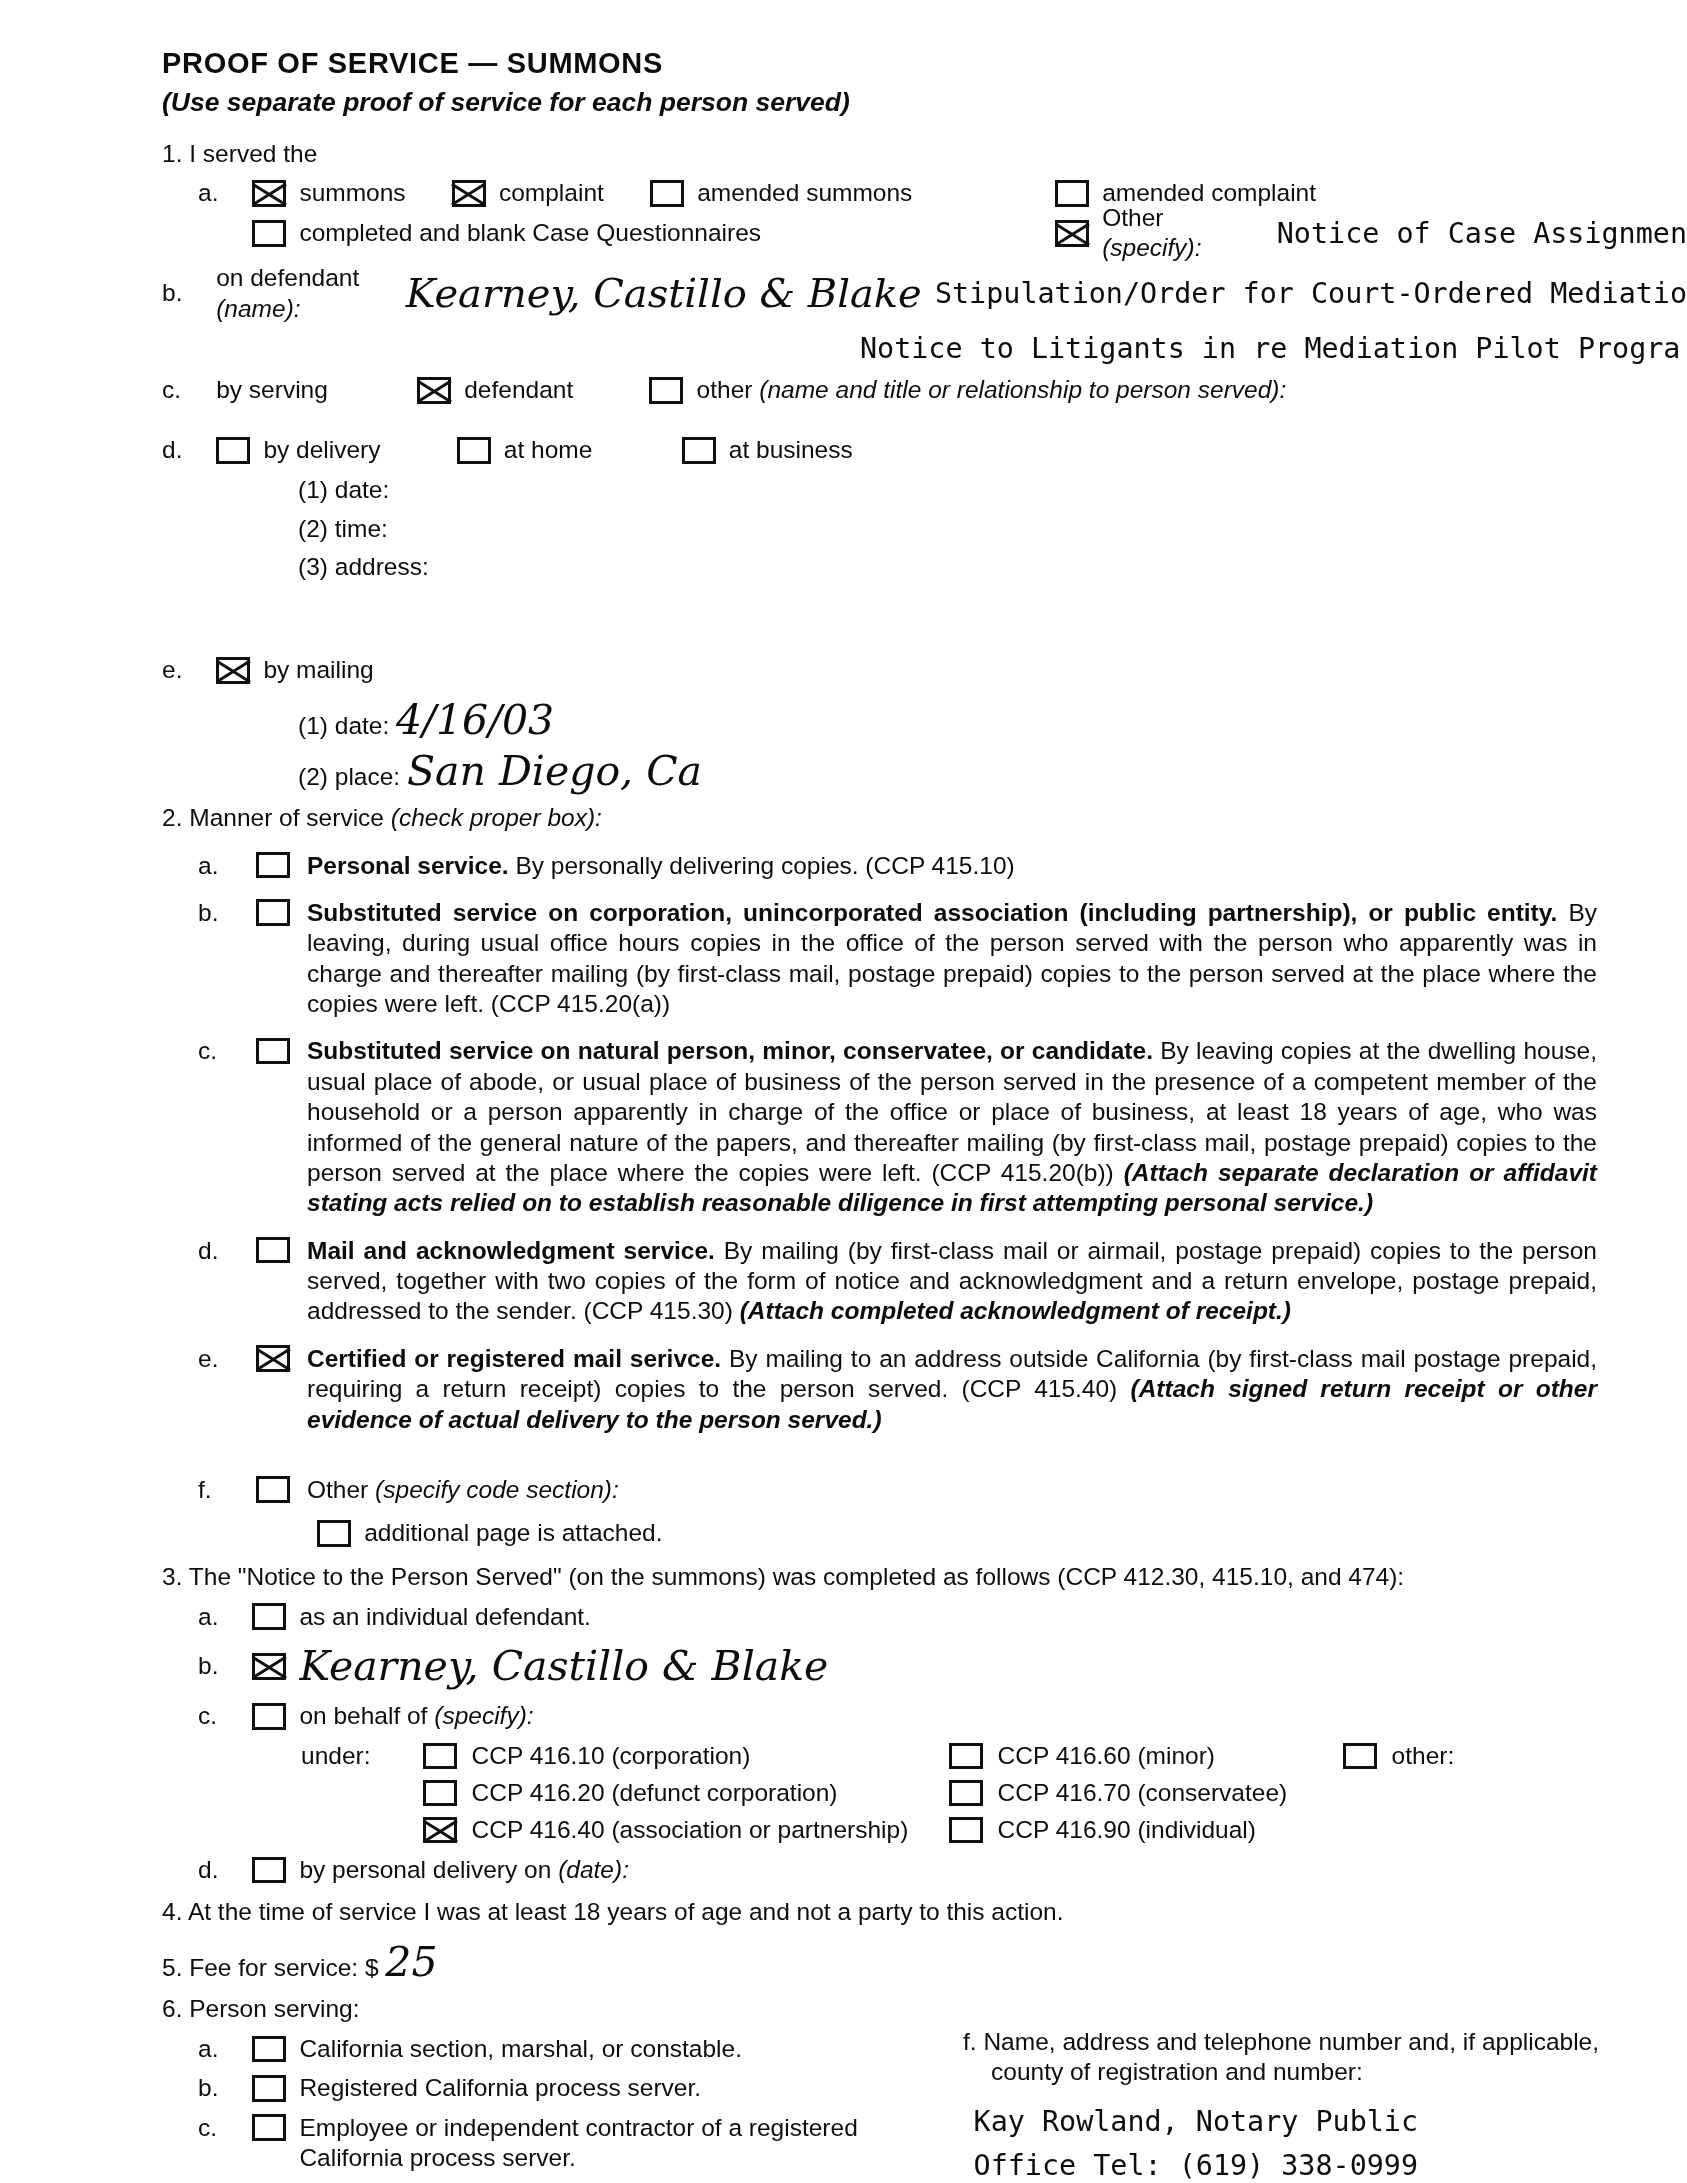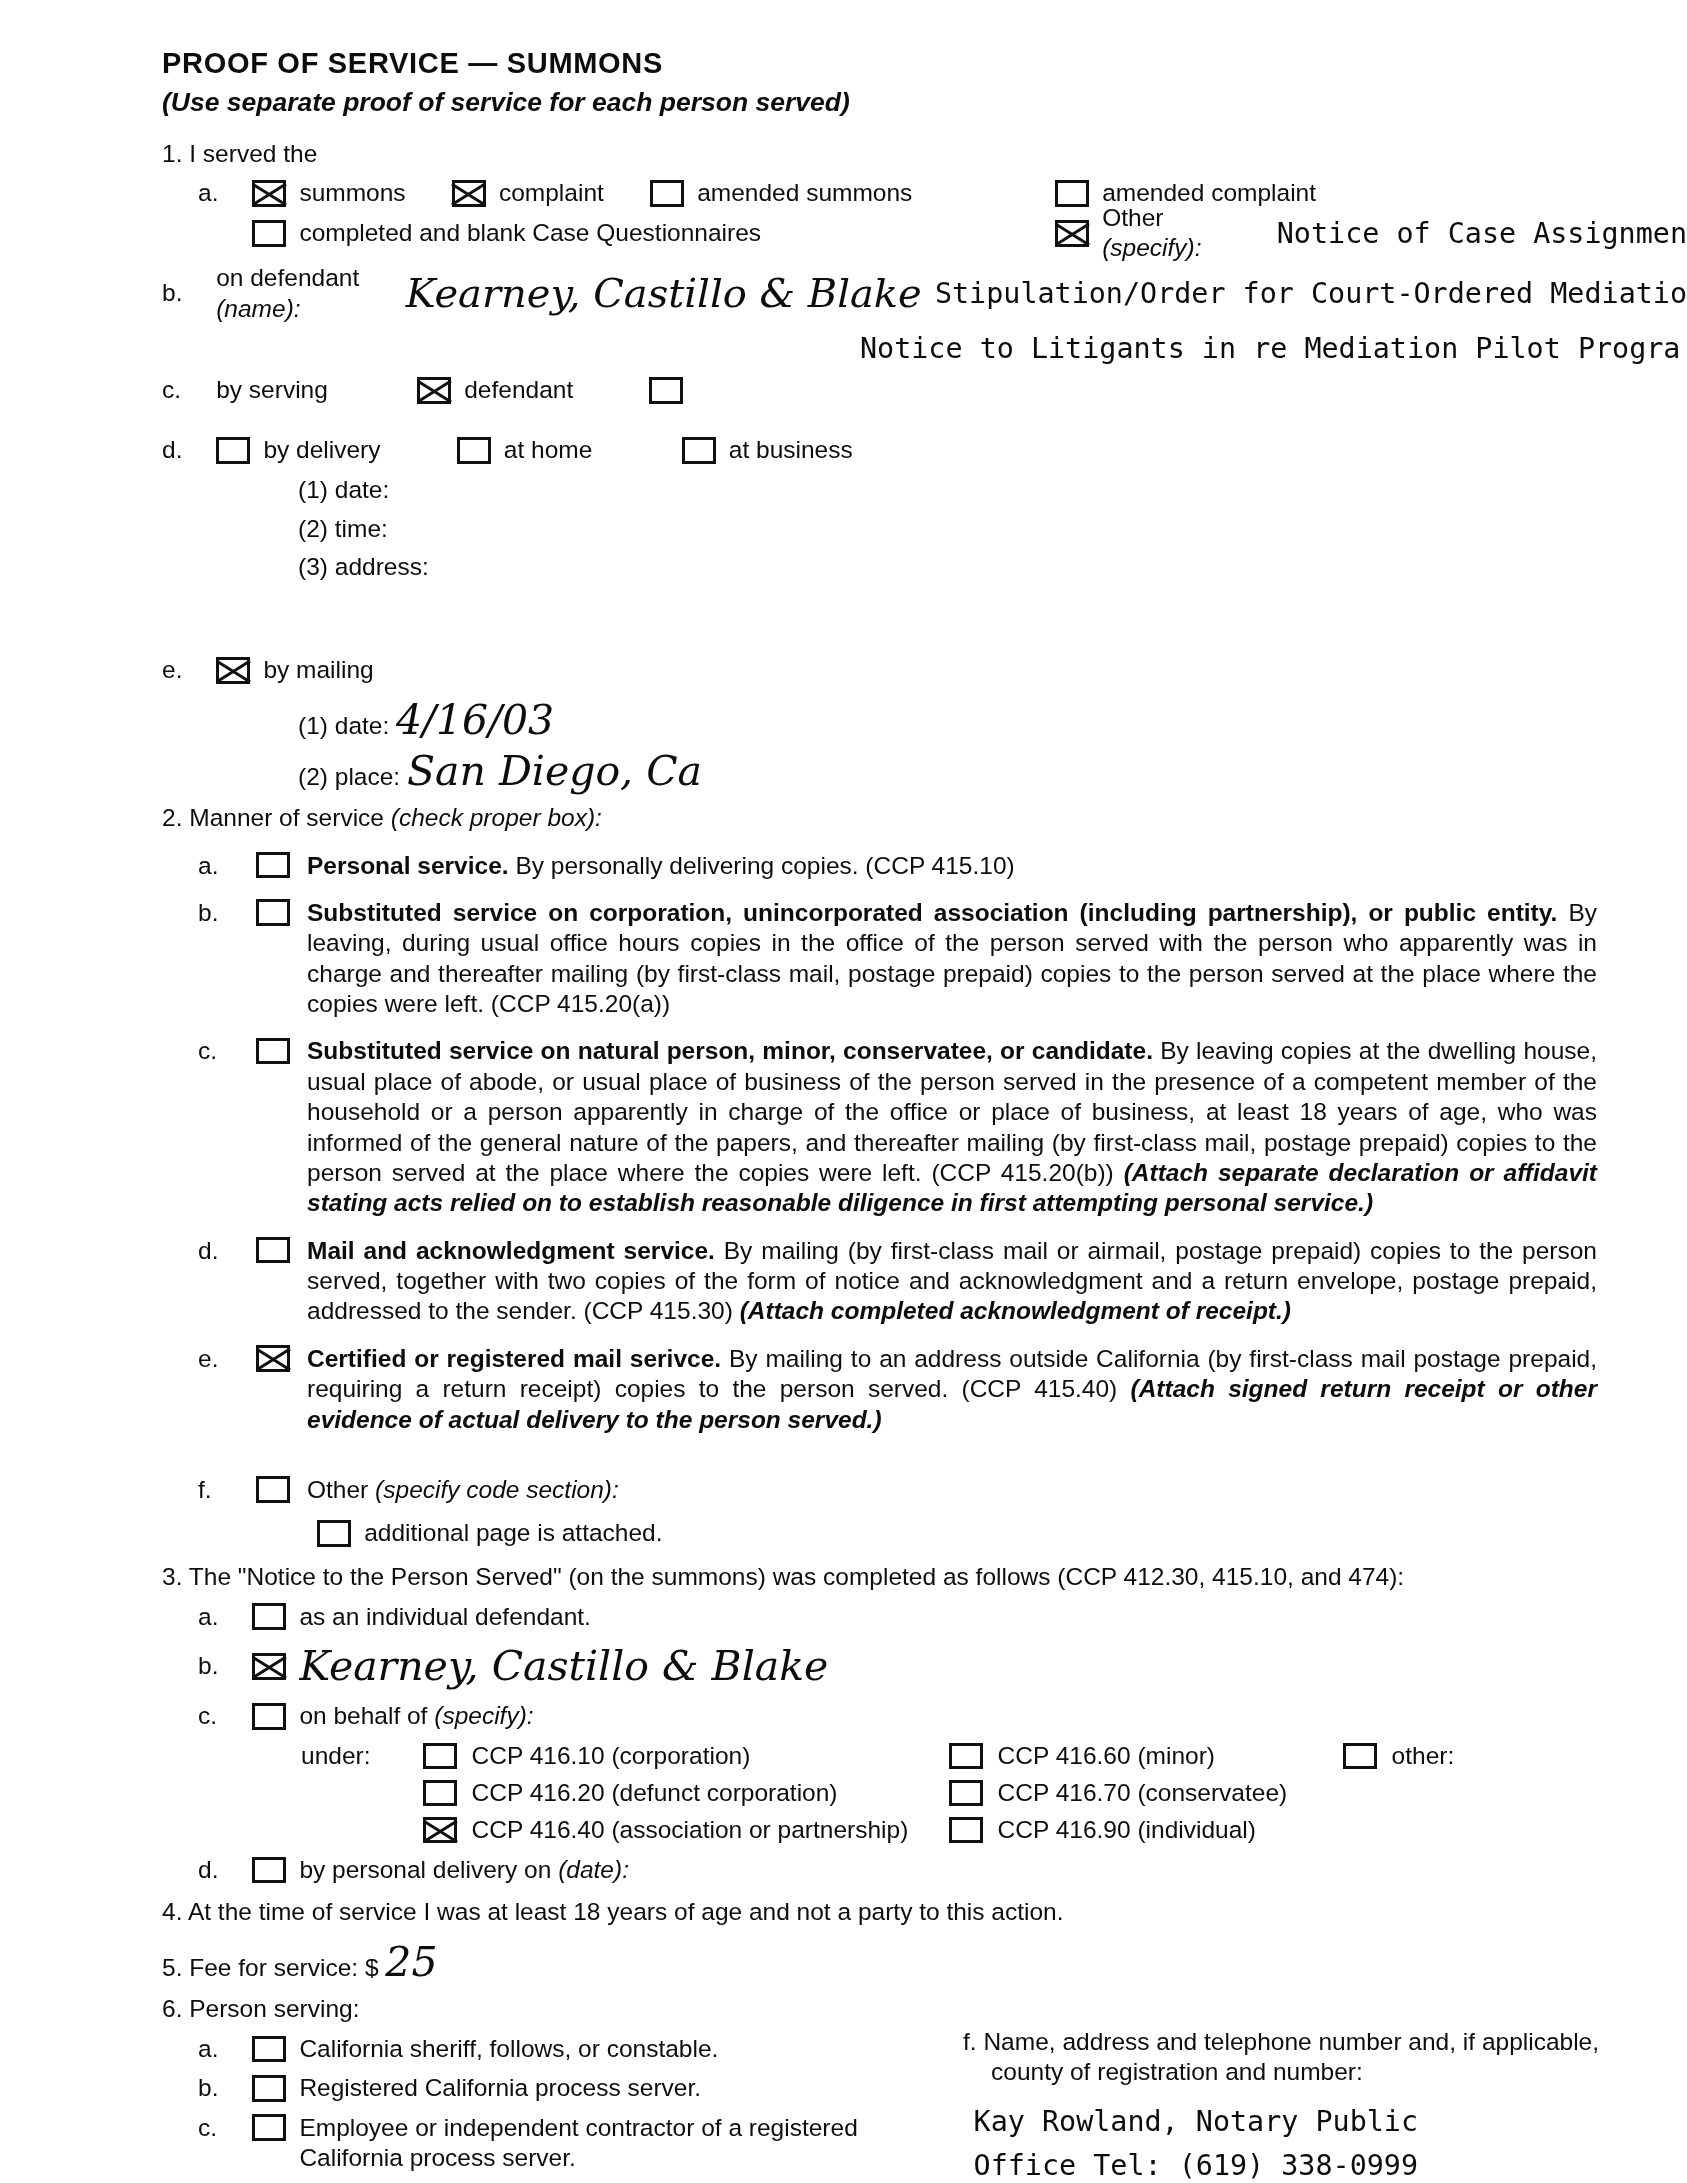--- a/index.html
+++ b/index.html
@@ -90,20 +90,21 @@
         <span class="tw">Stipulation/Order for Court-Ordered Mediatio</span>
       </div>
       <div class="tw" style="margin-left:698px; margin-top:-2.6px;">Notice to Litigants in re Mediation Pilot Progra</div>
 
       <div class="row">
         <span class="letter">c.</span>
         <span style="margin-right:76px;">by serving</span>
         <span class="cb checked"></span>
         <span style="margin-right:63px;">defendant</span>
         <span class="cb"></span>
+        <span><span>other </span><span class="it">(name and title or relationship to person served):</span></span>
       </div>
 
       <div class="row" style="margin-top:30px;">
         <span class="letter">d.</span>
         <span class="cb"></span>
         <span style="margin-right:63px;">by delivery</span>
         <span class="cb"></span>
         <span style="margin-right:76px;">at home</span>
         <span class="cb"></span>
         <span>at business</span>
@@ -244,21 +245,21 @@
       <span class="hw" style="font-size:41px;">25</span>
     </div>
 
     <div style="margin-top:6.6px;">
       <div>6.  Person serving:</div>
       <div class="sixwrap">
         <div class="sixleft">
           <div class="row" style="margin-left:36px;">
             <span class="letter">a.</span>
             <span class="cb"></span>
-            <span>California sheriff, follows, or constable.</span>
+            <span>California section, marshal, or constable.</span>
           </div>
           <div class="row" style="margin-left:36px;">
             <span class="letter">b.</span>
             <span class="cb"></span>
             <span>Registered California process server.</span>
           </div>
           <div class="row" style="margin-left:36px; align-items:flex-start;">
             <span class="letter">c.</span>
             <span class="cb" style="margin-top:1.3px;"></span>
             <span style="max-width:595px;">Employee or independent contractor of a registered California process server.</span>

